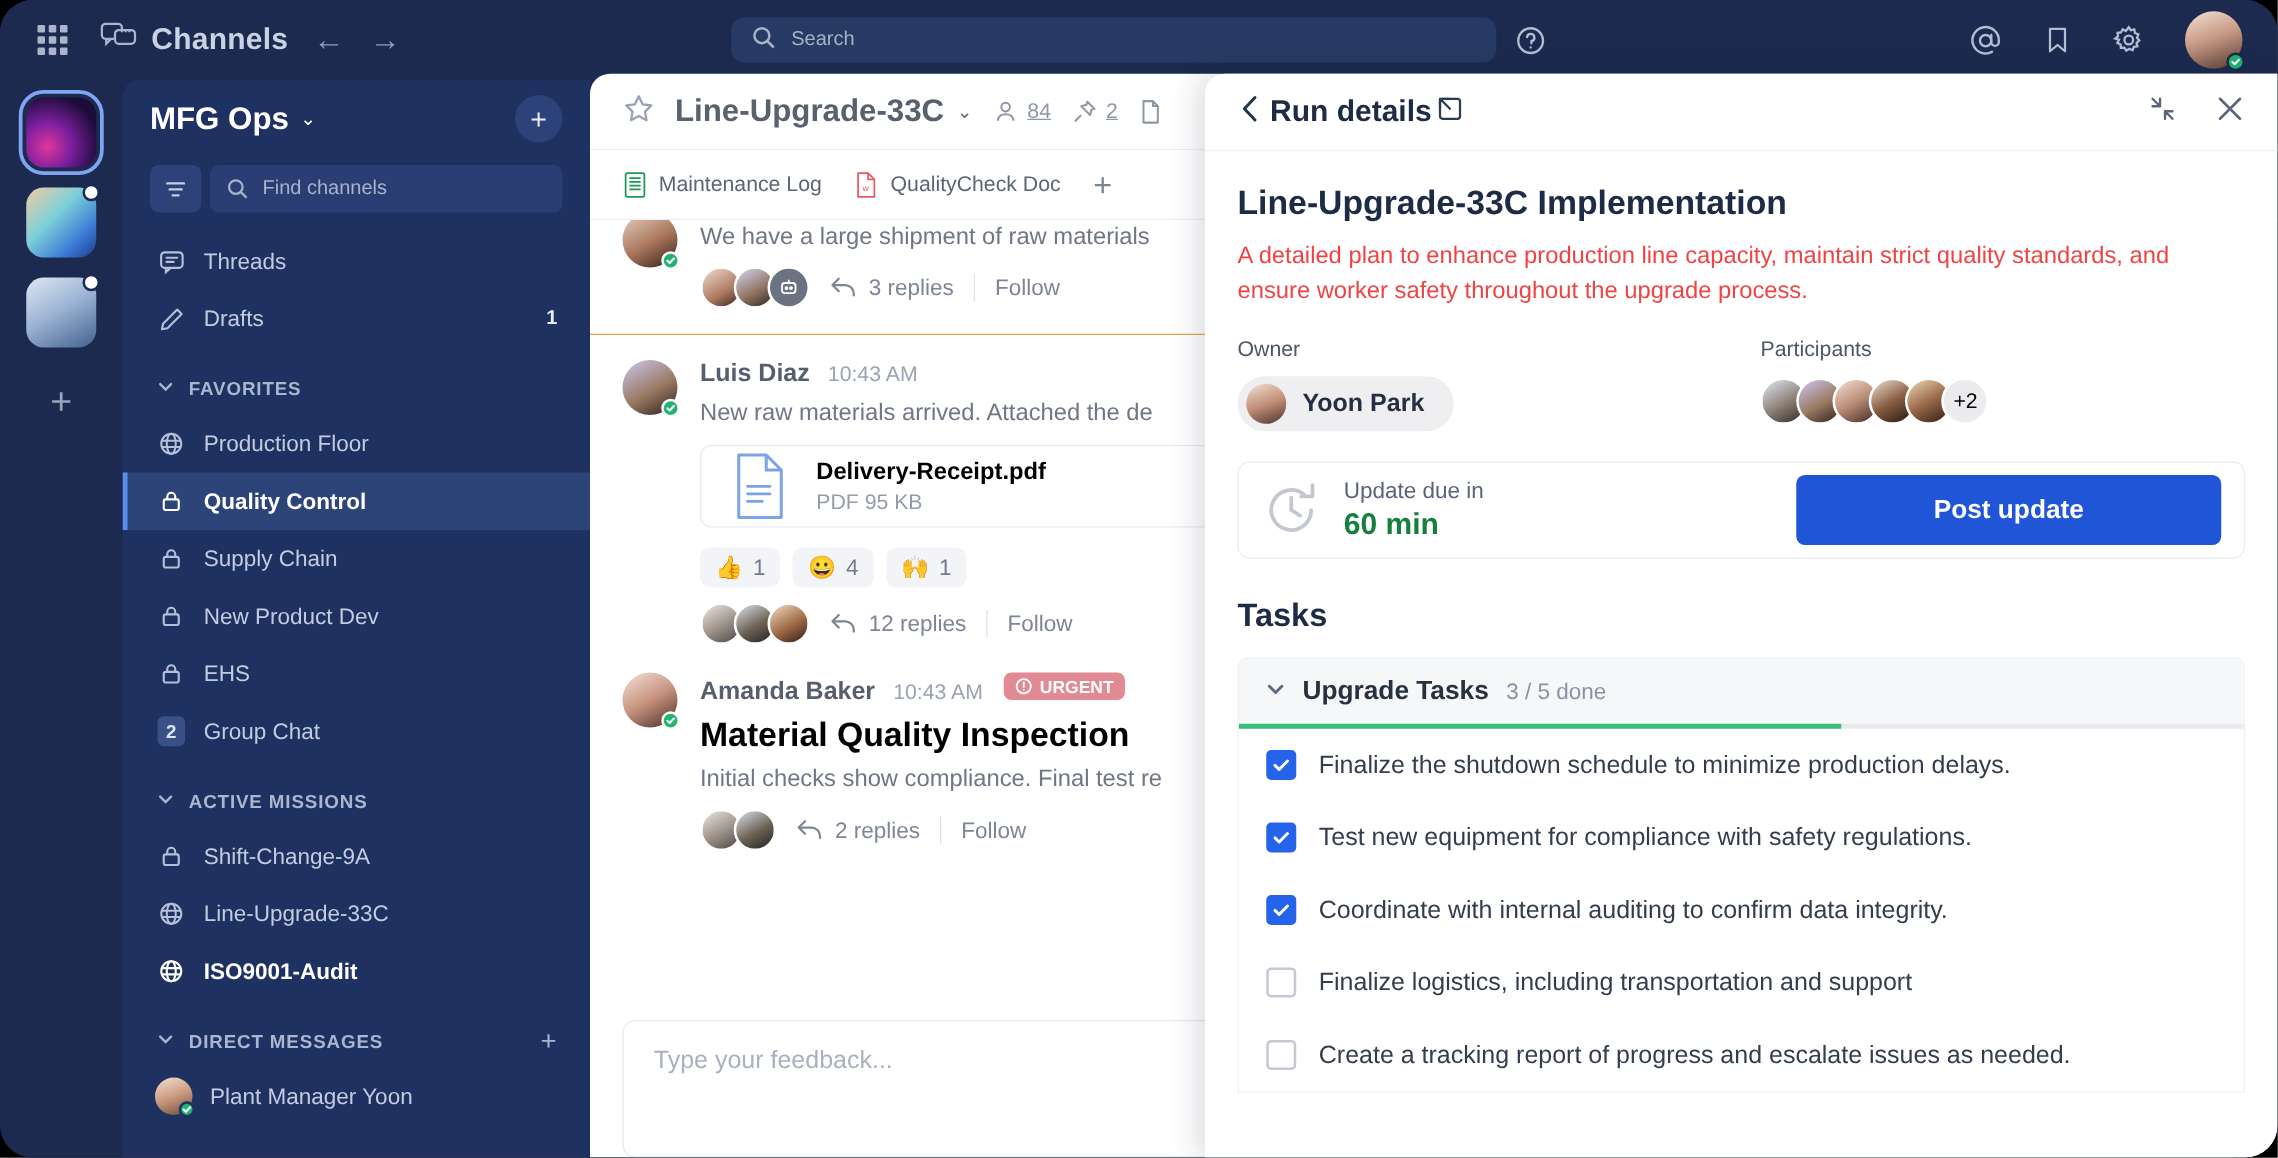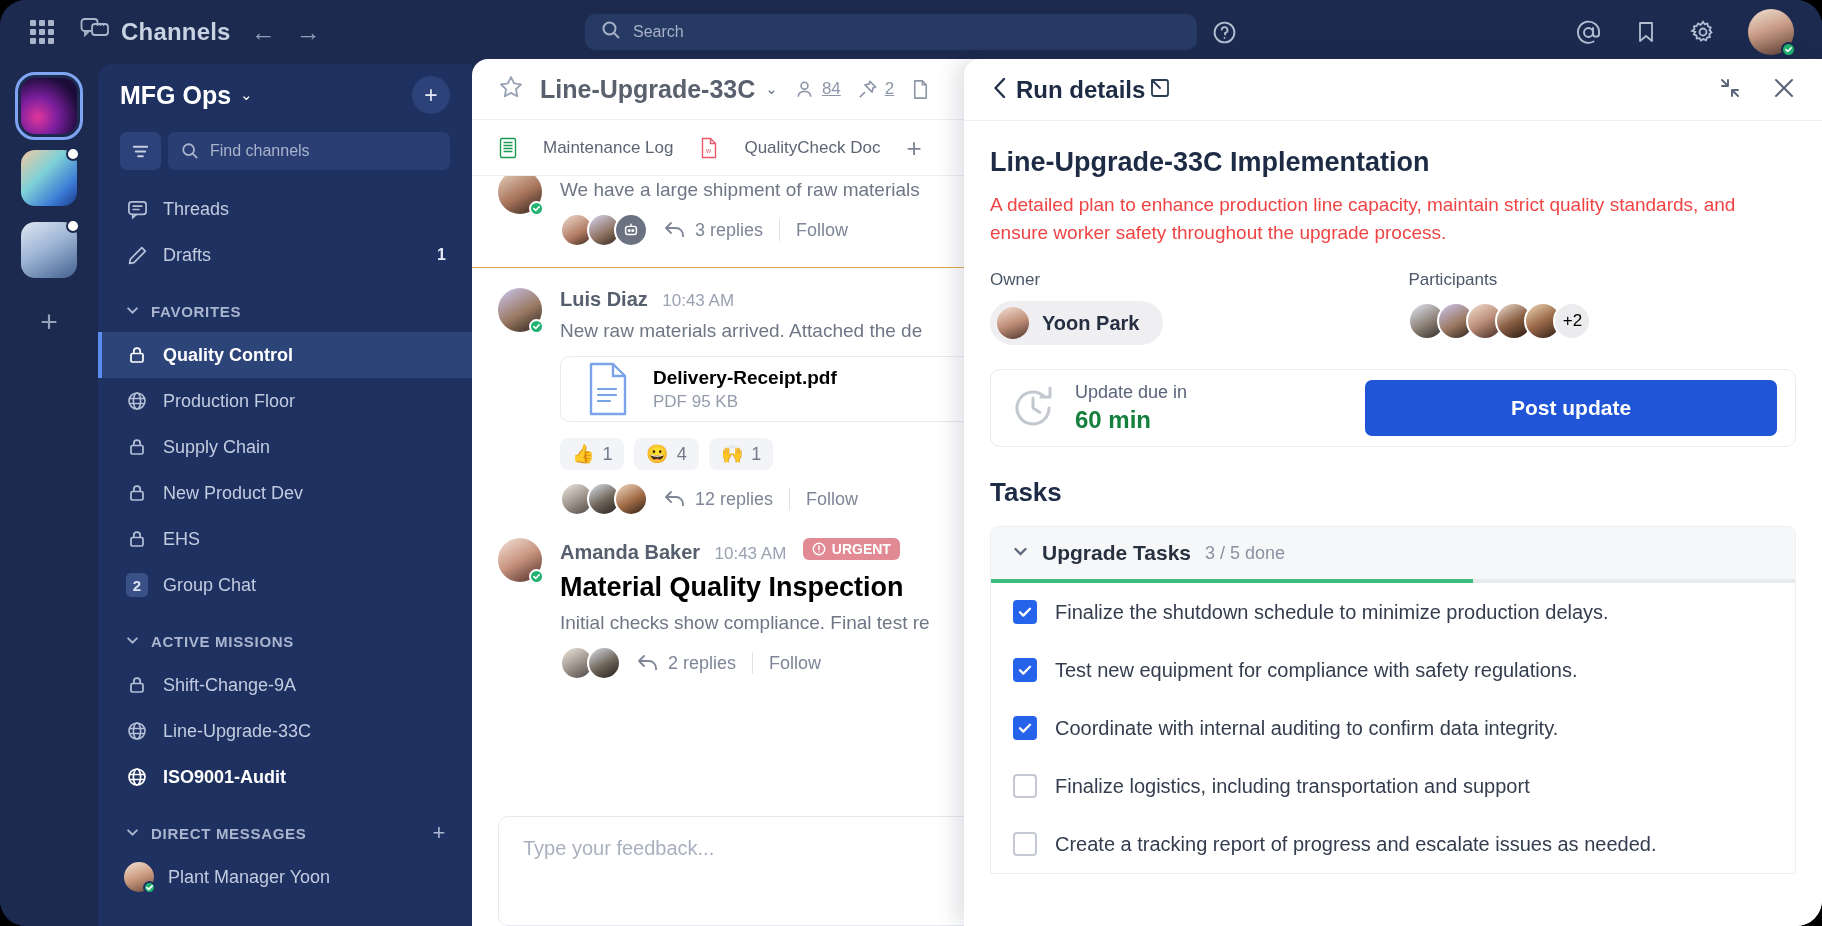--- a/index.html
+++ b/index.html
@@ -111,21 +111,21 @@
     background: #fff; border-top-left-radius: 16px; overflow: hidden;
   }
   .ch-head { height: 61px; display:flex; align-items:center; gap: 16px; padding-left: 26px;
     border-bottom: 1px solid #eceef3; }
   .ch-star { color:#9aa3b5; }
   .ch-name { font-size: 25px; font-weight: bold; color: #59616f; }
   .ch-caret { color:#646e80; font-size: 15px; margin-left: -6px;}
   .ch-meta { display:flex; align-items:center; gap: 7px; color:#8e97a8; font-size: 17px; text-decoration: underline; }
   .ch-tabs { height: 56px; display:flex; align-items:center; gap: 26px; padding-left: 26px;
     border-bottom: 1px solid #eceef3; }
-  .ch-tab { display:flex; align-items:center; gap: 25px; color:#5d6personally; }
+  .ch-tab { display:flex; align-items:center; gap: 9px; color:#5d6personally; }
   .ch-tab { color: #5e6personal; }
   .ch-tab span { color: #5d6575; font-size: 17px; }
 
   
   .msgs { position: absolute; top: 117px; left: 0; right: 0; bottom: 104px; overflow: hidden; }
   .msg { display:flex; gap: 18px; padding: 0 26px; }
   .msg-av { width: 44px; height: 44px; border-radius: 50%; flex: 0 0 44px; position: relative; background-size:cover; }
   .msg-av .badge-online { border-color: #fff; }
   .msg-body { flex: 1; min-width: 0; }
   .msg-name { font-size: 20px; font-weight: bold; color: #565f6e; }
@@ -179,21 +179,21 @@
     margin-left: -9px; background-size:cover; }
   .p-stack .pav:first-child { margin-left: 0; }
   .p-more { width: 38px; height: 38px; border-radius: 50%; background:#ececef; color:#5d6personally;
     display:flex; align-items:center; justify-content:center; font-size: 17px; margin-left:-9px;
     border: 2px solid #fff; color:#5e6personally;}
   .update-card { margin-top: 24px; border: 1px solid #e9ebf0; border-radius: 10px;
     height: 78px; display:flex; align-items:center; padding: 0 18px; }
   .upd-txt .l1 { font-size: 18px; color:#5a6personally; color:#59637a; }
   .upd-txt .l2 { font-size: 24px; font-weight: bold; color:#15803d; margin-top: 3px;}
   .post-btn { margin-left:auto; background:#1f55d6; color:#fff; font-size: 21px; font-weight:bold;
-    width: 412px; height: 56px; border-radius: 7px; display:flex; align-items:center; justify-content:center;
+    width: 340px; height: 56px; border-radius: 7px; display:flex; align-items:center; justify-content:center;
     border: none; font-family: inherit; }
   .tasks-h { font-size: 26px; font-weight:bold; color:#1d2b45; margin-top: 30px; }
   .task-group { margin-top: 18px; border: 1px solid #edeff3; border-radius: 8px 8px 0 0;
      overflow:hidden;}
   .tg-head { background:#f6f7f9; height: 52px; display:flex; align-items:center; gap: 14px; padding-left: 22px;}
   .tg-caret { color:#5f6personally; font-size: 15px; color:#606a7d;}
   .tg-name { font-size: 21px; font-weight:bold; color:#27313f; }
   .tg-done { font-size: 18px; color:#8a92a1; }
   .tg-prog { height: 4px; background:#e9eaee; position: relative; }
   .tg-prog i { position:absolute; left:0; top:0; bottom:0; width: 60%; background:#3dbd7d; display:block;}
@@ -338,38 +338,38 @@
     </div>
 
     <div class="sb-section">
       <span>
         <svg width="13" height="13" viewBox="0 0 12 12" fill="none" stroke="#aab6cf" stroke-width="1.8">
             <path d="M2 4l4 4 4-4" stroke-linecap="round"></path>
           </svg>
       </span>
       <span>FAVORITES</span>
     </div>
-    <div class="sb-row active">
-      <span class="ic">
-        <svg width="20" height="20" viewBox="0 0 20 20" fill="none" stroke="#fff" stroke-width="1.7">
-          <rect x="4" y="8.5" width="12" height="8.5" rx="1.6"></rect>
-            <path d="M6.8 8.5V6.4a3.2 3.2 0 0 1 6.4 0v2.1"></path>
-        </svg>
-      </span>
-      <span>Quality Control</span>
-    </div>
     <div class="sb-row">
       <span class="ic">
         <svg width="20" height="20" viewBox="0 0 20 20" fill="none" stroke="#b4c0d8" stroke-width="1.6">
           <circle cx="10" cy="10" r="8"></circle>
             <ellipse cx="10" cy="10" rx="3.6" ry="8"></ellipse>
             <path d="M2.4 7.5h15.2M2.4 12.5h15.2"></path>
         </svg>
       </span>
       <span>Production Floor</span>
+    </div>
+    <div class="sb-row active">
+      <span class="ic">
+        <svg width="20" height="20" viewBox="0 0 20 20" fill="none" stroke="#fff" stroke-width="1.7">
+          <rect x="4" y="8.5" width="12" height="8.5" rx="1.6"></rect>
+            <path d="M6.8 8.5V6.4a3.2 3.2 0 0 1 6.4 0v2.1"></path>
+        </svg>
+      </span>
+      <span>Quality Control</span>
     </div>
     <div class="sb-row">
       <span class="ic">
         <svg width="20" height="20" viewBox="0 0 20 20" fill="none" stroke="#b4c0d8" stroke-width="1.7">
           <rect x="4" y="8.5" width="12" height="8.5" rx="1.6"></rect>
             <path d="M6.8 8.5V6.4a3.2 3.2 0 0 1 6.4 0v2.1"></path>
         </svg>
       </span>
       <span>Supply Chain</span>
     </div>

